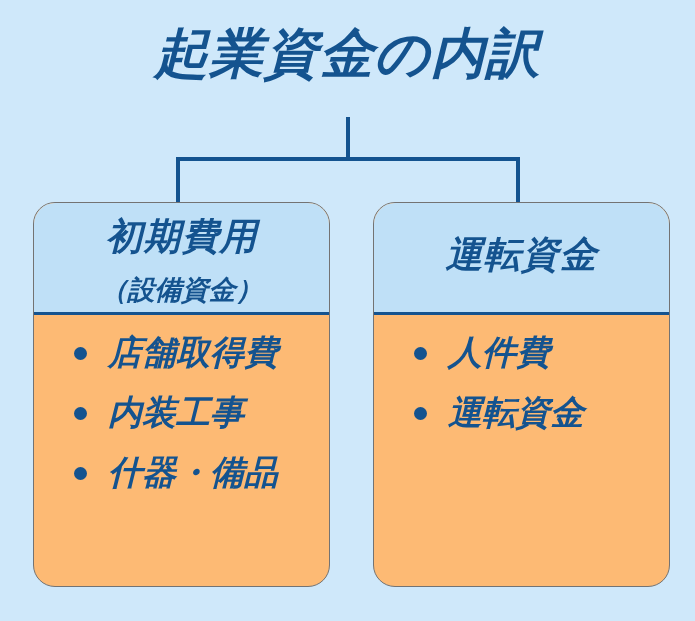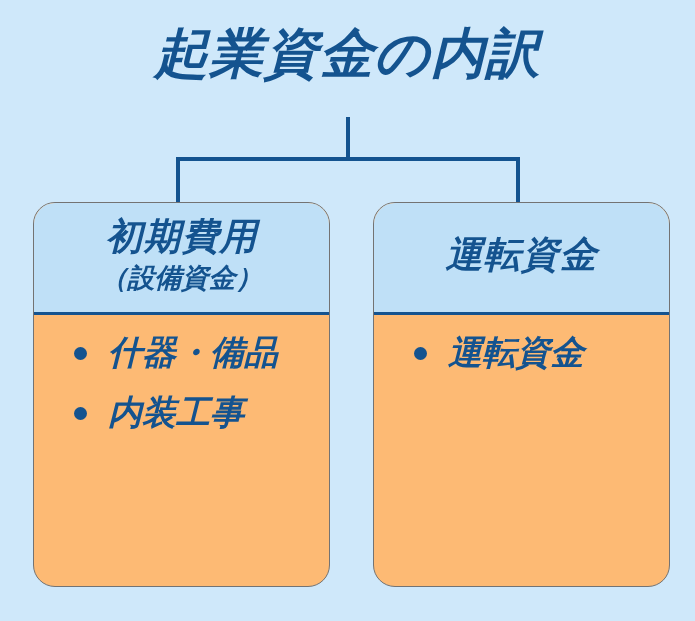--- a/index.html
+++ b/index.html
@@ -95,21 +95,21 @@
 
   .head-main {
     font-size: 37px;
     line-height: 1.1;
     letter-spacing: 1px;
   }
   .head-sub {
     font-size: 27px;
     line-height: 1.35;
     letter-spacing: 0px;
-    margin-top: 2px;
+    margin-top: 14px;
   }
   .card-body {
     padding: 20px 0 0 0;
   }
   .bullet-list {
     list-style: none;
     margin: 0;
     padding: 0 0 0 34px;
   }
   .bullet-list li {
@@ -145,30 +145,32 @@
   <div class="conn-drop-left"></div>
   <div class="conn-drop-right"></div>
 
   <div class="card card-left">
     <div class="card-head two-line">
       <div class="head-main">初期費用</div>
       <div class="head-sub">（設備資金）</div>
     </div>
     <div class="card-body">
       <ul class="bullet-list">
+        <li>店舗取得費</li>
+        <li>内装工事</li>
         <li>什器・備品</li>
-        <li>内装工事</li>
       </ul>
     </div>
   </div>
 
   <div class="card card-right">
     <div class="card-head one-line">
       <div class="head-main">運転資金</div>
     </div>
     <div class="card-body">
       <ul class="bullet-list">
+        <li>人件費</li>
         <li>運転資金</li>
       </ul>
     </div>
   </div>
 
 </div>
 
 </body></html>

